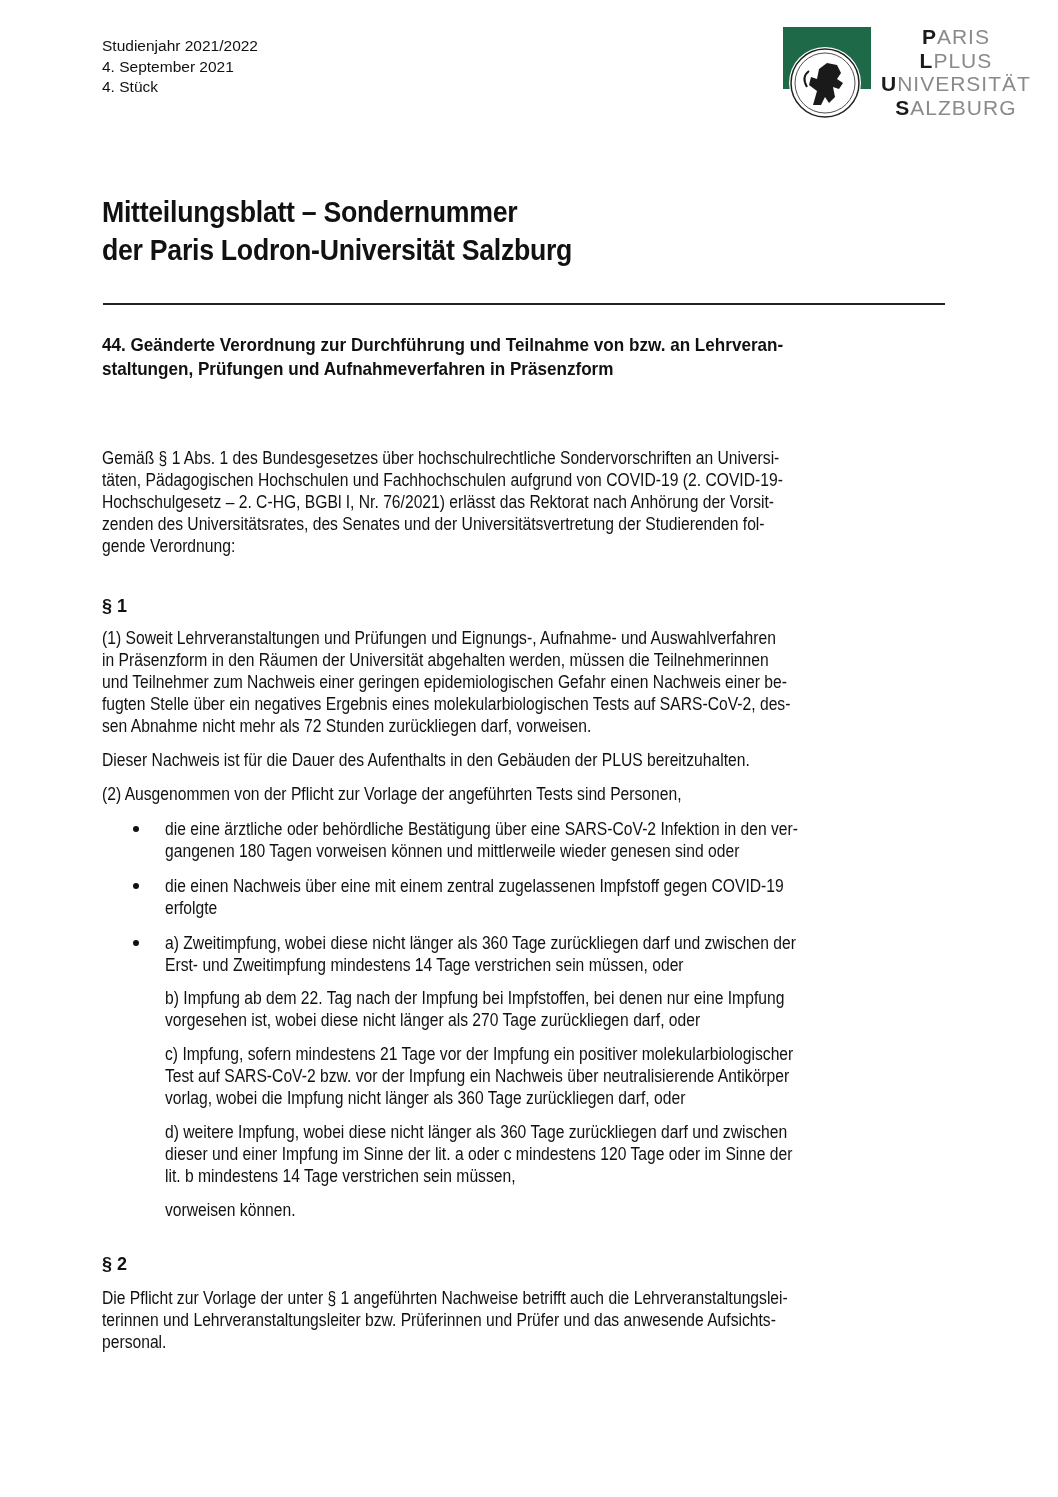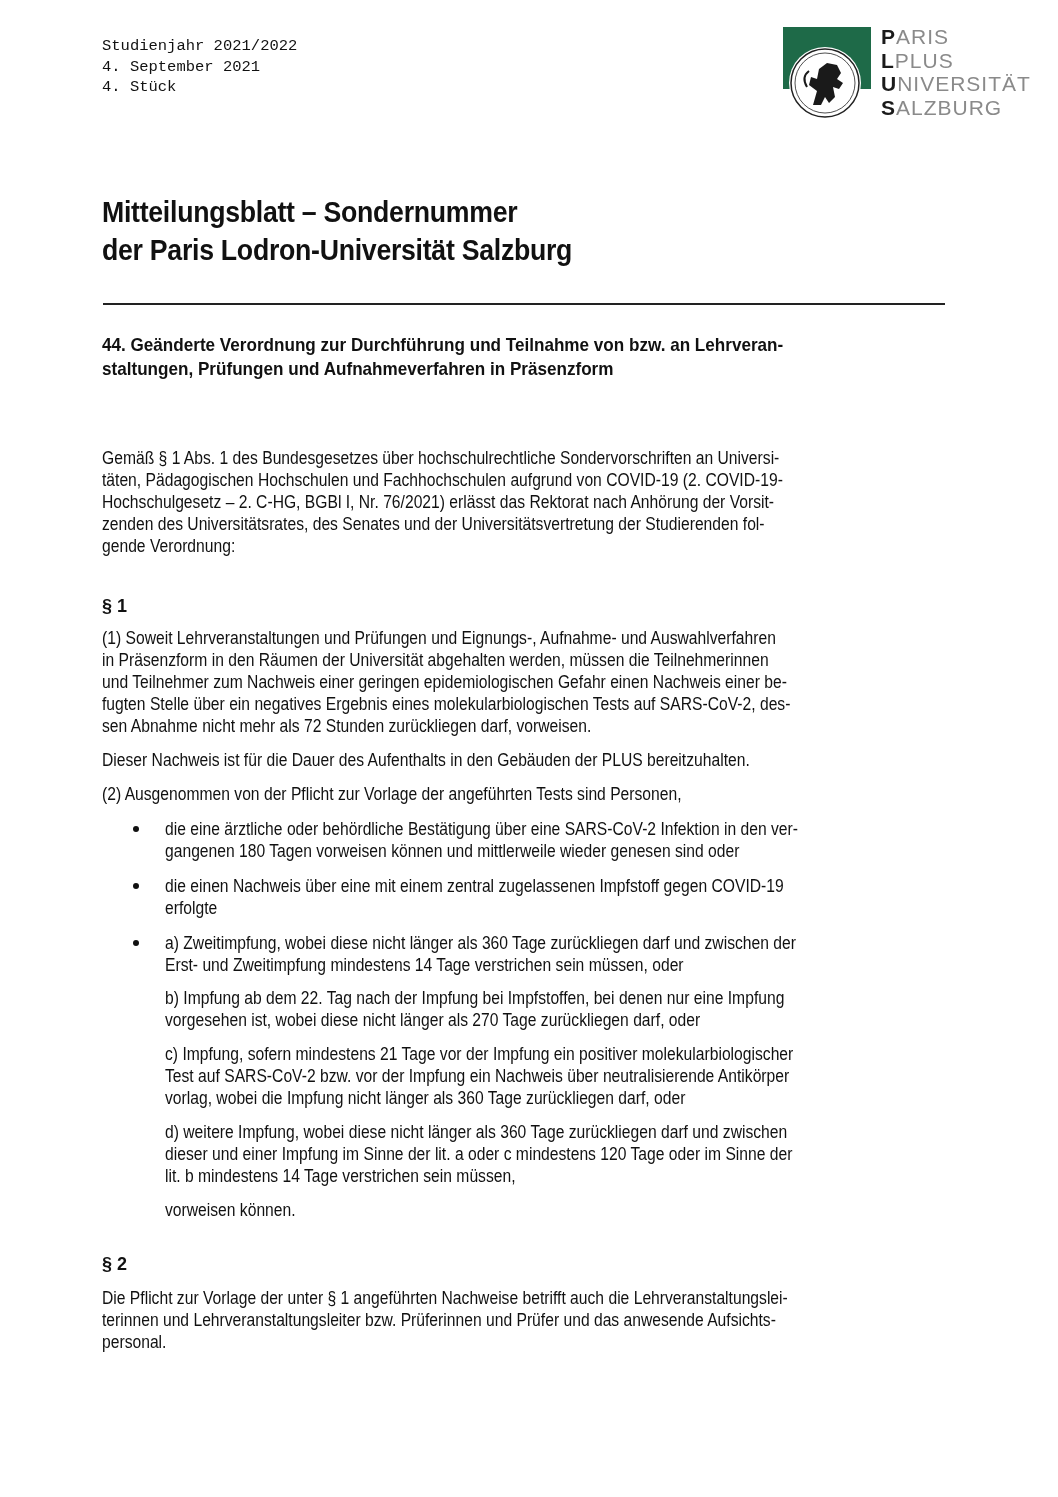--- a/index.html
+++ b/index.html
@@ -1,26 +1,26 @@
 <!DOCTYPE html>
 <html><head>
 <meta charset="utf-8">
 <style>
   html, body { margin:0; padding:0; background:#ffffff; }
   body { width:1058px; height:1497px; position:relative; overflow:hidden;
          font-family:"Liberation Sans", sans-serif; color:#111; }
   .meta { position:absolute; left:102px; top:36px; font-size:15.5px; line-height:20.5px; }
-  .meta div { white-space:nowrap;font-family:Liberation Mono, monospace; }
+  .meta div { white-space:nowrap; }
   .logo { position:absolute; left:783px; top:27px; width:265px; height:100px; }
   .logo-green { position:absolute; left:0; top:0; width:88px; height:62px; background:#1e6a48; }
   .logo-seal { position:absolute; left:6px; top:20px; width:72px; height:72px; border-radius:50%;
                background:#fff; }
   .logo-seal svg { position:absolute; left:0; top:0; }
   .logo-words { position:absolute; left:98px; top:-2px; font-size:21px; line-height:23.5px;
-                letter-spacing:1px; color:#8a8a8a; }
+                letter-spacing:1px; color:#8a8a8a;text-align:center; }
   .logo-words b { color:#1a1a1a; }
   .title { position:absolute; left:102px; top:193px; font-size:29px; font-weight:bold;
            line-height:38px; letter-spacing:-0.3px; transform:scaleX(0.92); transform-origin:left top; }
   .rule { position:absolute; left:103px; top:303px; width:842px; height:2px; background:#222; }
   .subtitle { position:absolute; left:102px; top:333px; width:950px; font-size:19px; font-weight:bold;
               line-height:24px; transform:scaleX(0.9); transform-origin:left top; }
   .body { position:absolute; left:102px; width:958px; font-size:17.5px; line-height:22px;
           transform:scaleX(0.895); transform-origin:left top; text-align:justify; }
   .par-head { position:absolute; left:102px; font-size:18px; font-weight:bold; }
   .bullet { position:absolute; left:133px; width:6px; height:6px; border-radius:50%; background:#111; }

